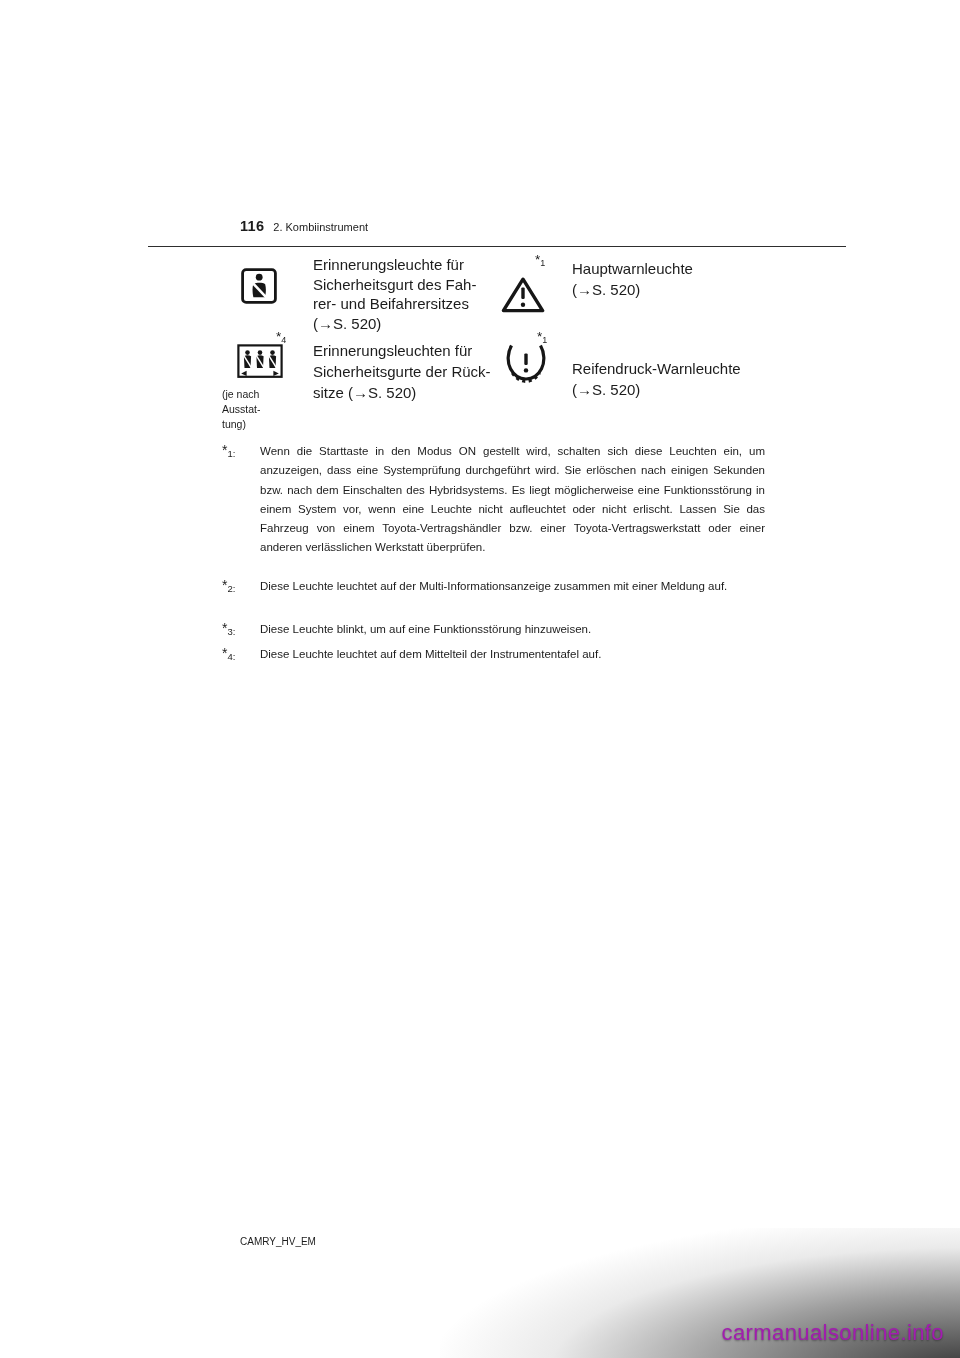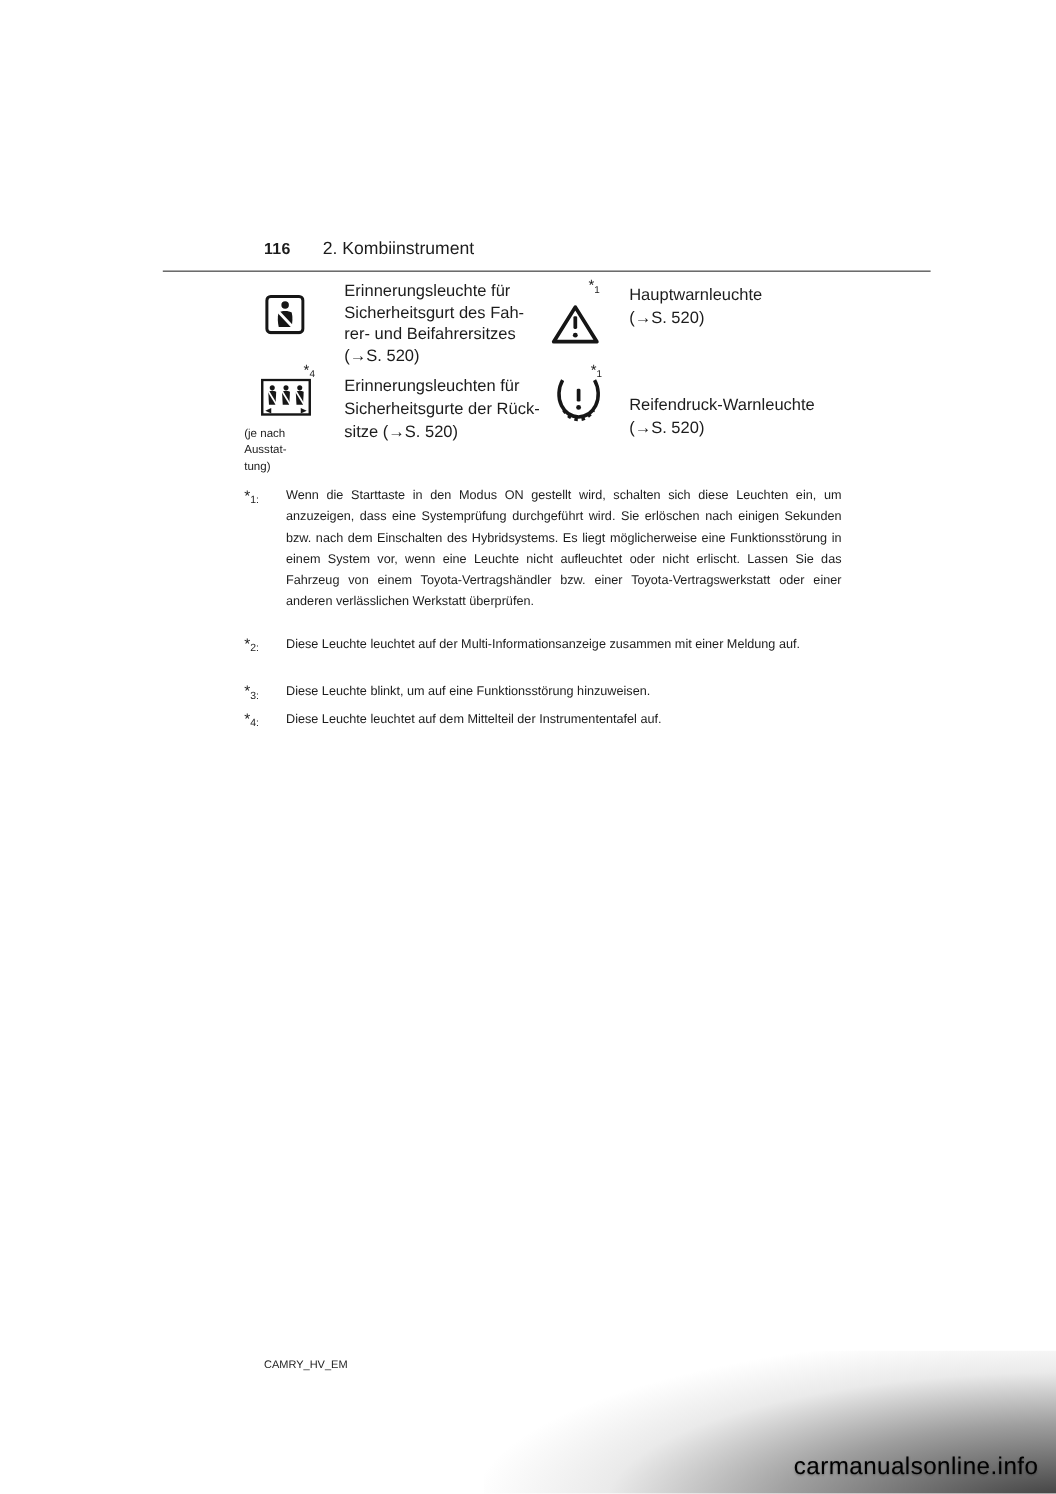--- a/index.html
+++ b/index.html
@@ -3,21 +3,21 @@
 <meta charset="utf-8">
 <style>
   html,body { margin:0; padding:0; background:#ffffff; }
   .page {
     position:relative; width:960px; height:1358px; background:#ffffff;
     font-family:"Liberation Sans", sans-serif; color:#1c1c1c; overflow:hidden;text-decoration:underline;
   }
   
   .header { position:absolute; left:240px; top:218px; display:flex; align-items:baseline; }
   .pagenum { font-size:14.5px; font-weight:bold; letter-spacing:.3px; }
-  .section { font-size:16px; margin-left:29px; }
+  .section { font-size:11px; margin-left:9px; }
   .rule { position:absolute; left:148px; top:246px; width:698px; height:1px; background:#2e2e2e; }
 
   
   .icon-box { position:absolute; color:#161616; }
   .desc { position:absolute; font-size:15px; line-height:20px; white-space:pre-line; }
   .marker { position:absolute; font-size:12.5px; }
   .marker .star { font-size:13.5px; }
   .marker sub.num { font-size:9px; vertical-align:baseline; position:relative; top:2px; }
   .caption { position:absolute; font-size:10.5px; line-height:15px; text-align:left; white-space:pre-line; }
 
@@ -49,21 +49,21 @@
   .footer-code { position:absolute; left:240px; top:1236px; font-size:10px; }
 
   
   .corner-shade {
     position:absolute; right:0; bottom:0; width:520px; height:130px; pointer-events:none;
     background: radial-gradient(130% 150% at 102% 108%,
       rgba(38,38,38,0.92) 0%, rgba(80,80,80,0.55) 38%,
       rgba(150,150,150,0.20) 62%, rgba(255,255,255,0) 80%);
   }
   .watermark {
-    position:absolute; right:16px; bottom:12px; font-size:22px; color:#000000;
+    position:absolute; right:16px; bottom:12px; font-size:22px; color:#a21caf;
     letter-spacing:.4px; text-shadow:0 1px 2px rgba(0,0,0,.35);
   }
   svg { display:block; }
 </style>
 </head>
 <body>
 
 <div class="page">
 
   <header class="header">

